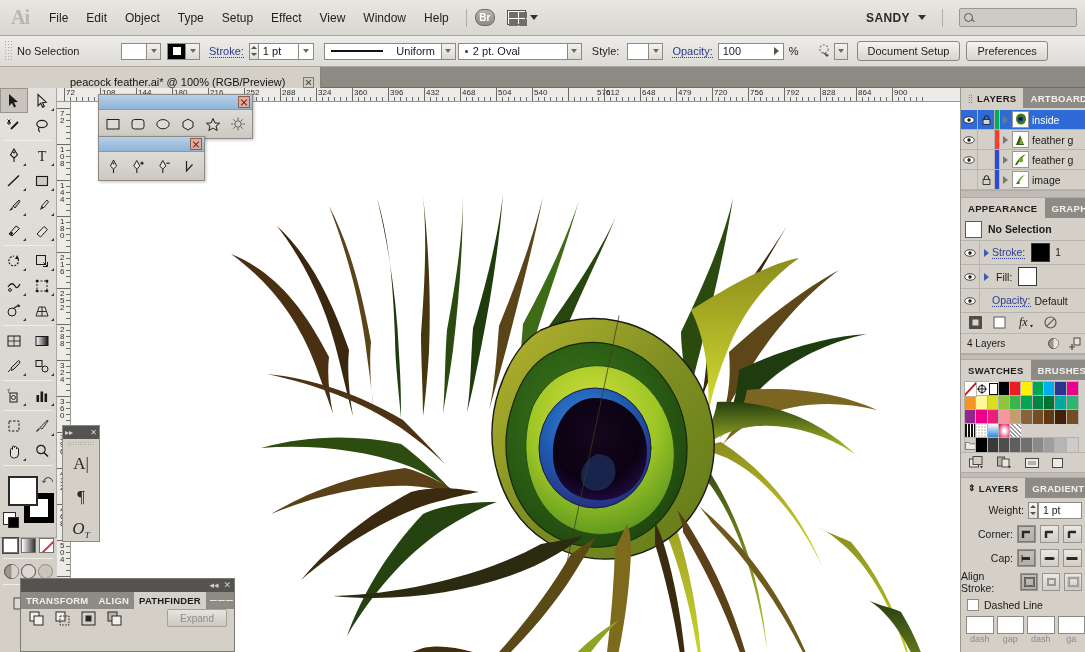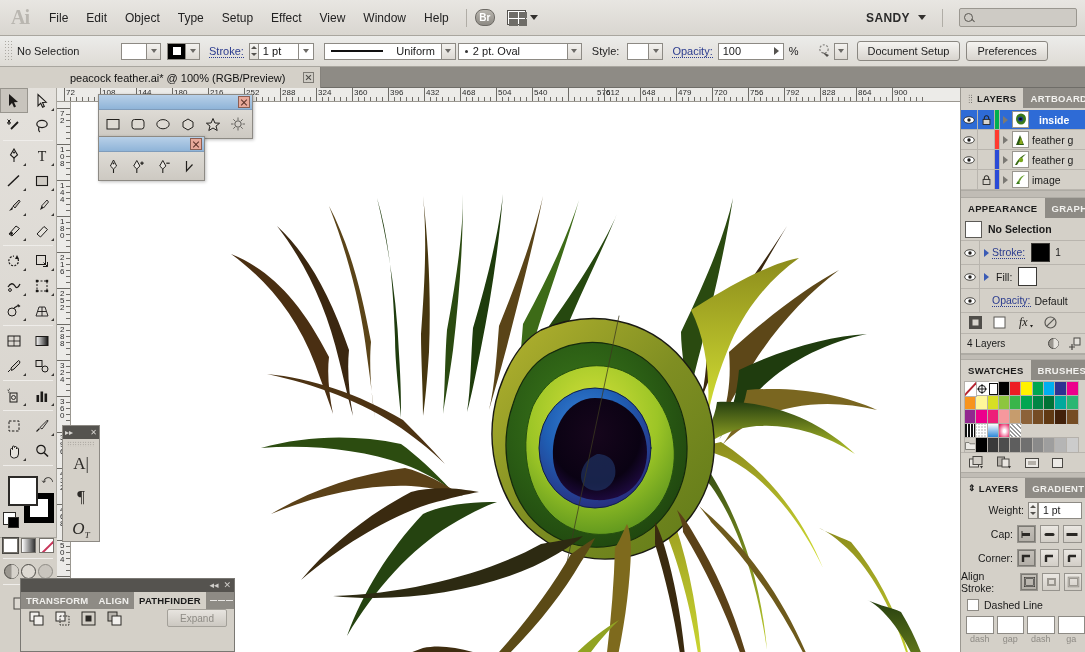--- a/index.html
+++ b/index.html
@@ -87,21 +87,21 @@
   }
   .recolor-ico{ width:16px;height:16px;opacity:.8;margin-left:10px;position:relative;}
 
   
   .tabbar{
     position:absolute; left:60px; top:67px; width:1025px; height:21px;
     background:#8e8b85; border-bottom:1px solid #6f6d68;
   }
   .doctab{
     position:absolute;left:0;top:0;height:21px;background:#d4d0c8;
-    border-right:1px solid #86837d; display:flex;align-items:center;
+    border-right:1px solid #86837d; display:flex;align-items:flex-end;
     padding:0 6px 0 10px; gap:18px; font-size:11px;color:#111;
   }
   .tab-x{ width:11px;height:11px;border:1px solid #7d7a74;background:#cfccc5;position:relative;}
   .tab-x:before,.tab-x:after{content:"";position:absolute;left:1px;top:4px;width:7px;height:1px;background:#4a4844;}
   .tab-x:before{transform:rotate(45deg);} .tab-x:after{transform:rotate(-45deg);}
 
   
   .toolbar{
     position:absolute; left:0; top:88px; width:57px; height:450px;
     background:linear-gradient(#e4e1dc,#d5d1ca);
@@ -219,21 +219,21 @@
   .ptab.active{ background:#d4d0c8; color:#1a1a1a; }
   .ptab .grip2{ width:5px;height:9px;margin-right:4px;
      background-image:radial-gradient(#55534f .6px,transparent .6px);background-size:2.4px 2.4px;}
 
   .layers-list{ background:#d4d0c8; padding:2px 0 0 0;}
   .layer-row{
     height:20px; display:flex; align-items:center; border-bottom:1px solid #b9b5ae;
     background:#d4d0c8;
   }
   .layer-row.sel{ background:#2e6bd6; }
-  .layer-row.sel .layer-name{ color:#fff; font-weight:bold;margin-left:7px; }
+  .layer-row.sel .layer-name{ color:#fff; font-weight:normal; }
   .lcell{ width:17px;height:19px;display:flex;align-items:center;justify-content:center;border-right:1px solid #b9b5ae;}
   .eye{ width:12px;height:8px; }
   .lock{ width:9px;height:10px; }
   .colorbar{ width:5px;height:19px;border-right:1px solid #b9b5ae;}
   .discl{ width:11px;display:flex;align-items:center;justify-content:center;}
   .discl i{ width:0;height:0;border-top:4px solid transparent;border-bottom:4px solid transparent;border-left:5px solid #7b7974;}
   .thumb{ width:17px;height:17px;border:1px solid #9a9790;margin:0 3px 0 1px; overflow:hidden; }
   .layer-name{ font-size:10.5px; color:#1a1a1a; }
 
   .panel-sep{ height:8px; background:#c0bcb5; border-top:1px solid #aeaba4;border-bottom:1px solid #aeaba4;}
@@ -1459,54 +1459,54 @@
       <div style="display:flex;align-items:center">
         <div class="stepper">
             <div class="u"></div>
             <div class="d"></div>
           </div>
         <div class="sr-field">1 pt</div>
       </div>
     </div>
 
     <div class="stroke-row">
+      <span class="sr-label">Corner:</span>
+      <div class="sbtn sel">
+        <svg width="13" height="11" viewBox="0 0 13 11">
+            <path d="M3 9 V3 H10" fill="none" stroke="#2a2825" stroke-width="2.4" stroke-linejoin="miter"></path>
+          </svg>
+      </div>
+      <div class="sbtn">
+        <svg width="13" height="11" viewBox="0 0 13 11">
+            <path d="M3 9 V3 H10" fill="none" stroke="#2a2825" stroke-width="2.4" stroke-linejoin="round"></path>
+          </svg>
+      </div>
+      <div class="sbtn">
+        <svg width="13" height="11" viewBox="0 0 13 11">
+            <path d="M3 9 V3 H10" fill="none" stroke="#2a2825" stroke-width="2.4" stroke-linejoin="bevel"></path>
+          </svg>
+      </div>
+    </div>
+
+    <div class="stroke-row">
       <span class="sr-label">Cap:</span>
       <div class="sbtn sel">
         <svg width="13" height="11" viewBox="0 0 13 11">
             <path d="M2 5.5 H10" stroke="#2a2825" stroke-width="3"></path>
             <path d="M2 2 V9" stroke="#2a2825" stroke-width="1"></path>
           </svg>
       </div>
       <div class="sbtn">
         <svg width="13" height="11" viewBox="0 0 13 11">
             <path d="M3 5.5 H10" stroke="#2a2825" stroke-width="3" stroke-linecap="round"></path>
           </svg>
       </div>
       <div class="sbtn">
         <svg width="13" height="11" viewBox="0 0 13 11">
             <path d="M2 5.5 H10" stroke="#2a2825" stroke-width="3" stroke-linecap="square"></path>
-          </svg>
-      </div>
-    </div>
-
-    <div class="stroke-row">
-      <span class="sr-label">Corner:</span>
-      <div class="sbtn sel">
-        <svg width="13" height="11" viewBox="0 0 13 11">
-            <path d="M3 9 V3 H10" fill="none" stroke="#2a2825" stroke-width="2.4" stroke-linejoin="miter"></path>
-          </svg>
-      </div>
-      <div class="sbtn">
-        <svg width="13" height="11" viewBox="0 0 13 11">
-            <path d="M3 9 V3 H10" fill="none" stroke="#2a2825" stroke-width="2.4" stroke-linejoin="round"></path>
-          </svg>
-      </div>
-      <div class="sbtn">
-        <svg width="13" height="11" viewBox="0 0 13 11">
-            <path d="M3 9 V3 H10" fill="none" stroke="#2a2825" stroke-width="2.4" stroke-linejoin="bevel"></path>
           </svg>
       </div>
     </div>
 
     <div class="stroke-row">
       <span class="sr-label">Align Stroke:</span>
       <div class="sbtn sel">
         <svg width="13" height="12" viewBox="0 0 13 12">
             <rect x="2" y="2" width="9" height="8" fill="none" stroke="#2a2825" stroke-width="2"></rect>
             <rect x="2" y="2" width="9" height="8" fill="none" stroke="#d8d4cd" stroke-width=".7"></rect>

